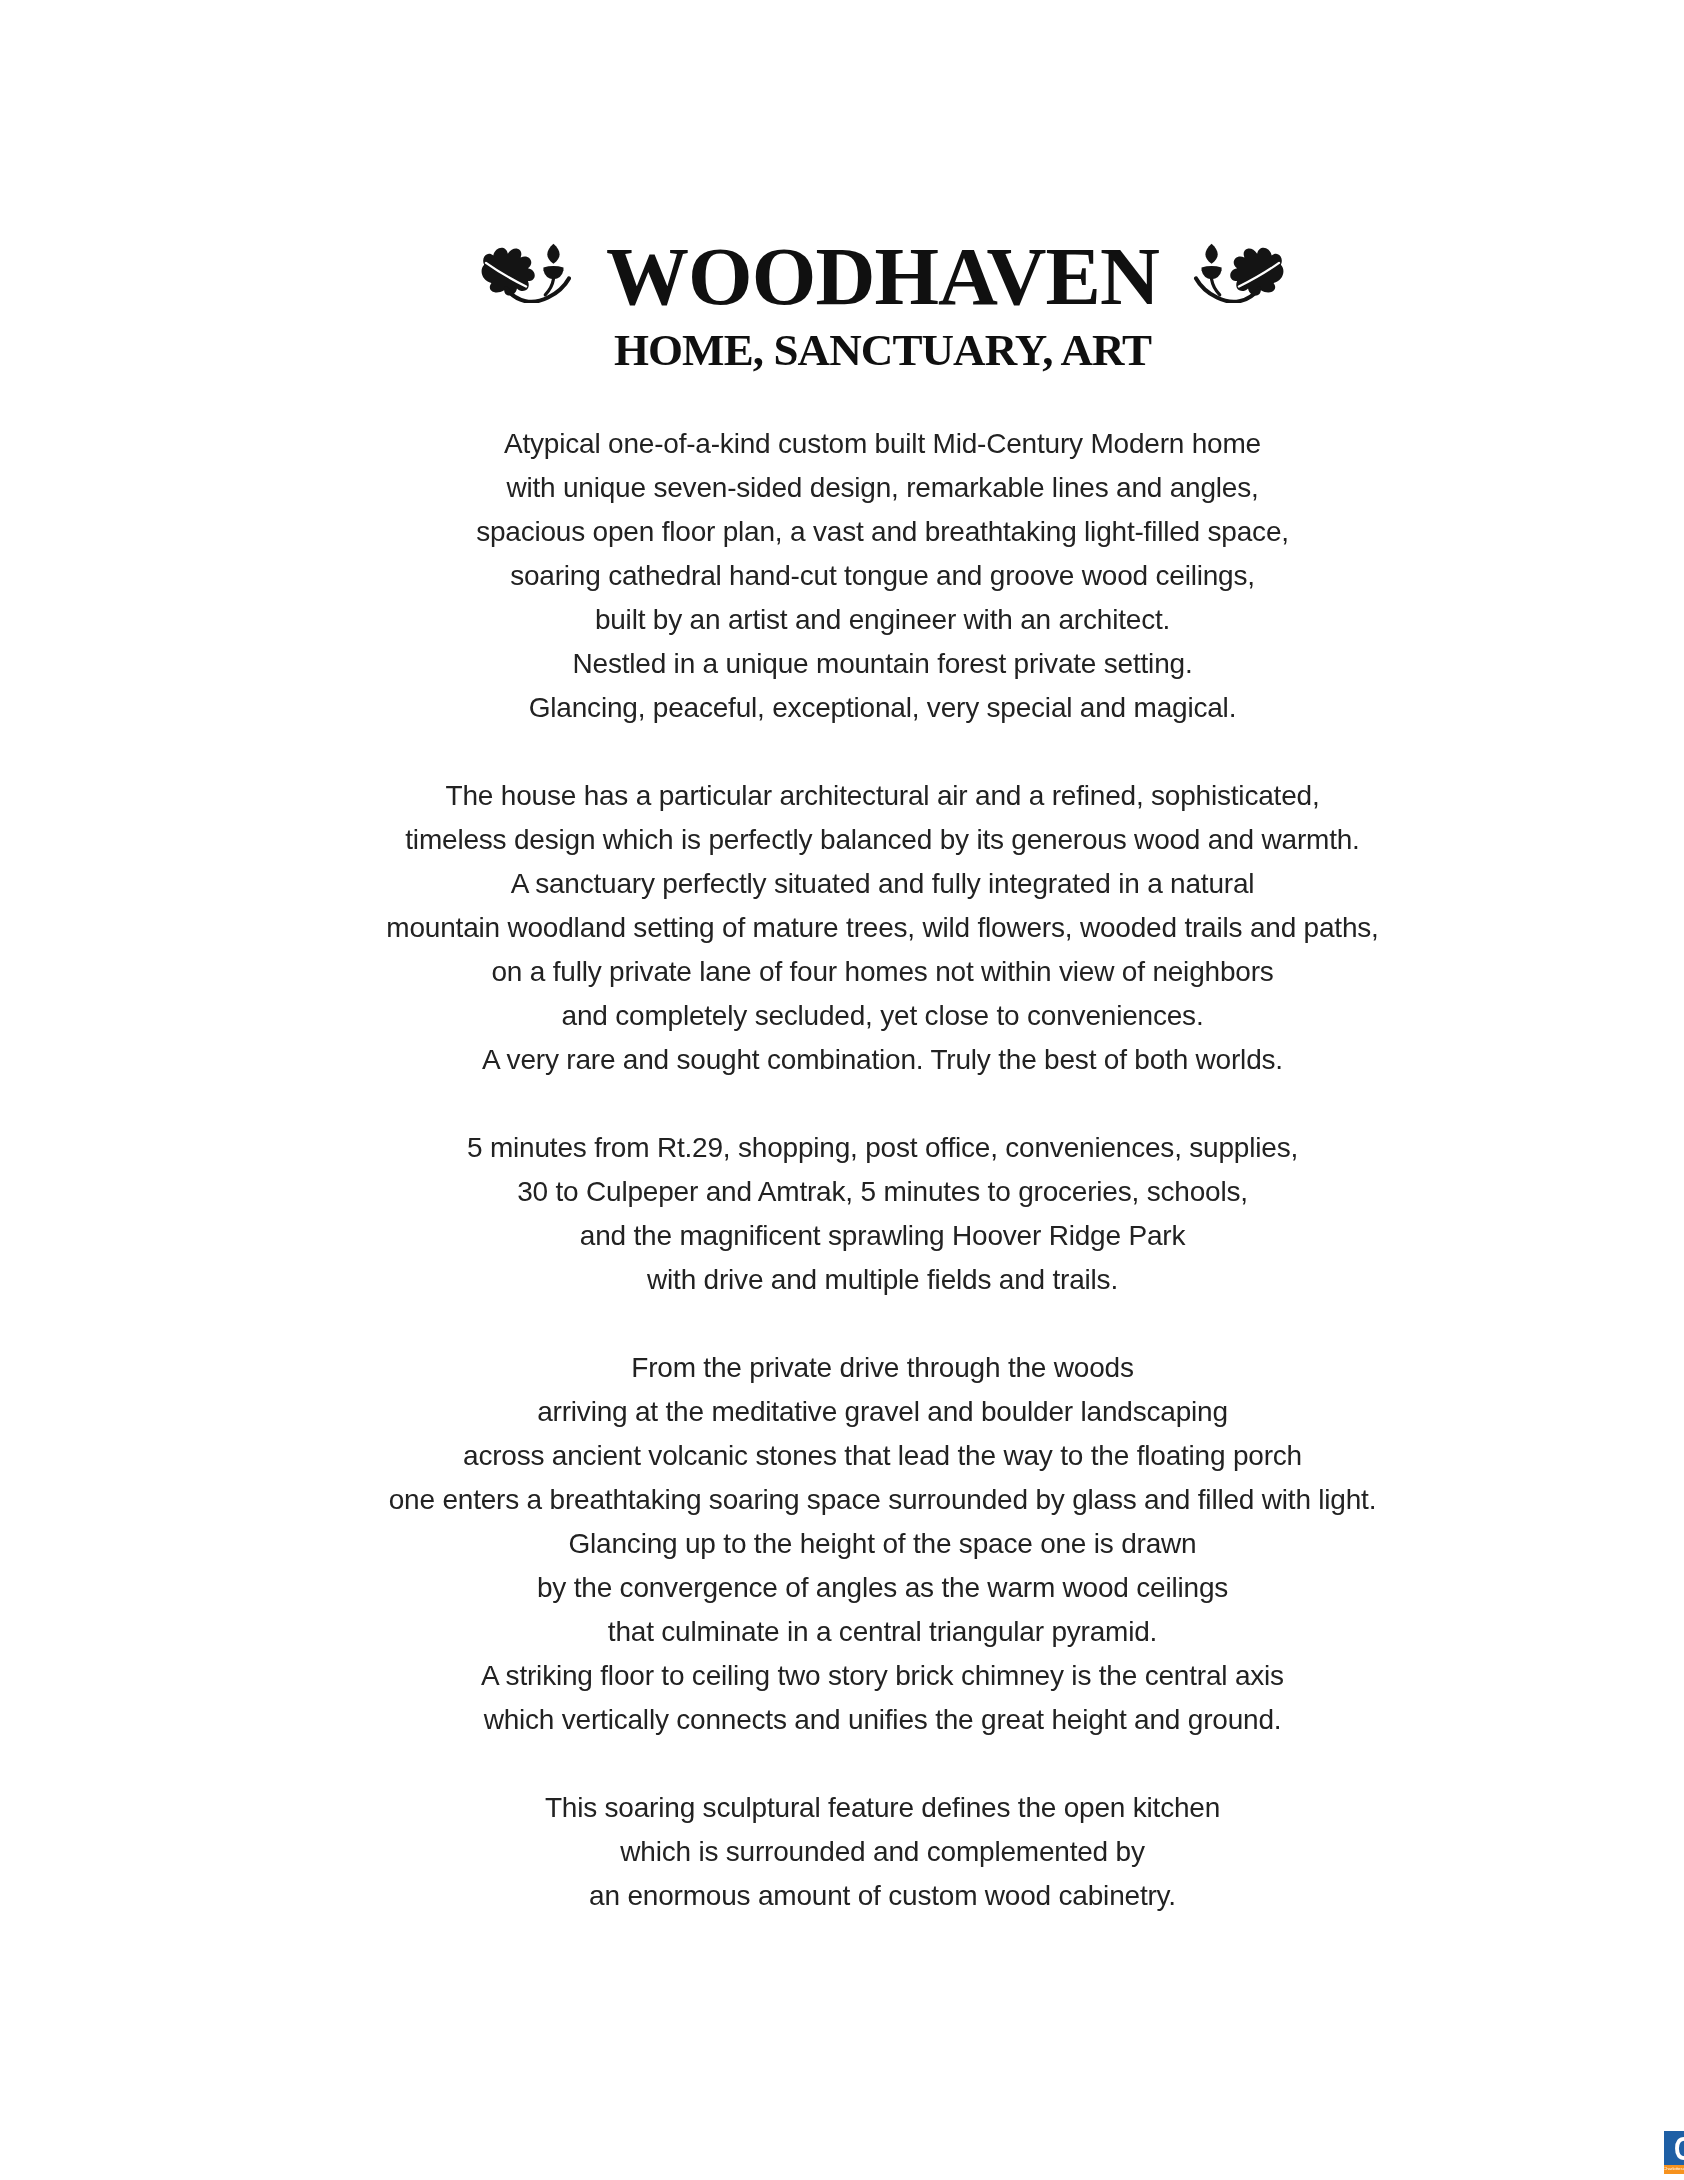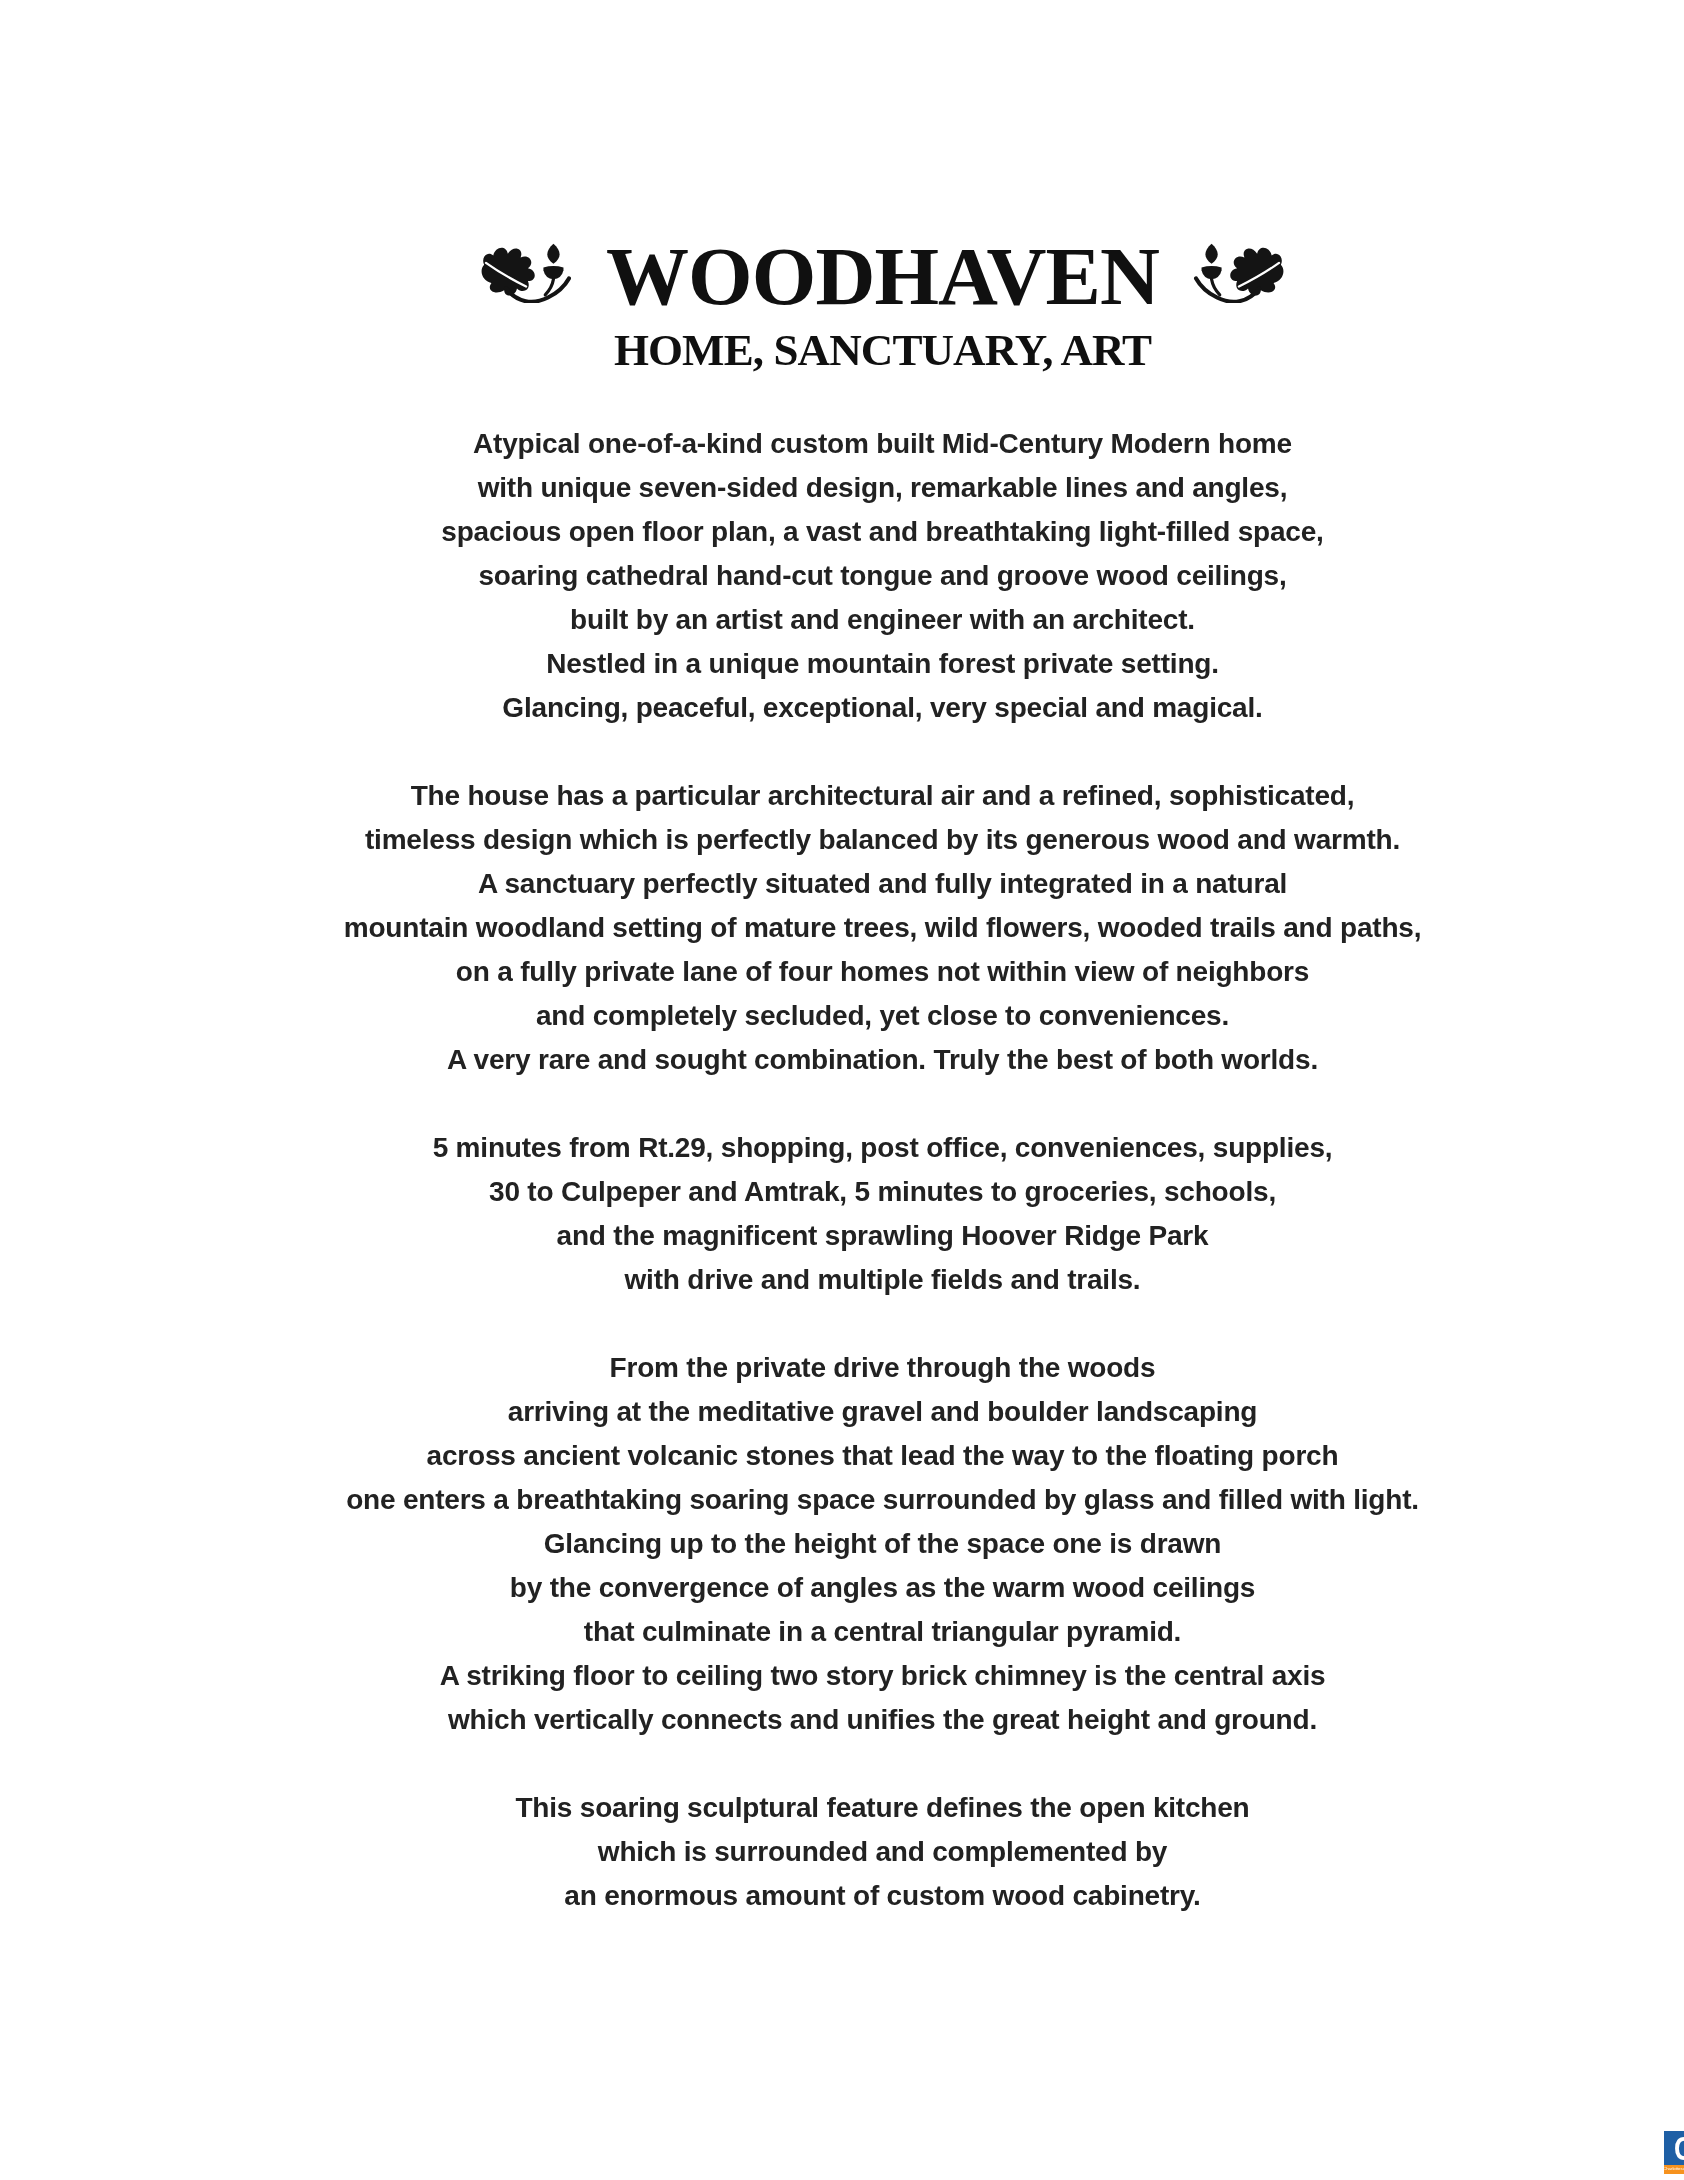--- a/index.html
+++ b/index.html
@@ -40,21 +40,21 @@
     line-height: 49px;
     letter-spacing: -0.9px;
     color: #101010;
   }
   .body-text {
     margin: 47px auto 0 auto;
     width: 1325px;
     text-align: center;
     font-size: 28px;
     line-height: 44px;
-    font-weight: 700;
+    font-weight: 400;
     color: #222222;
     letter-spacing: -0.2px;
   }
   .para { margin: 0; }
   .para + .para { margin-top: 44px; }
   .caar-logo {
     position: absolute;
     left: 1664px;
     top: 2131px;
     width: 90px;

